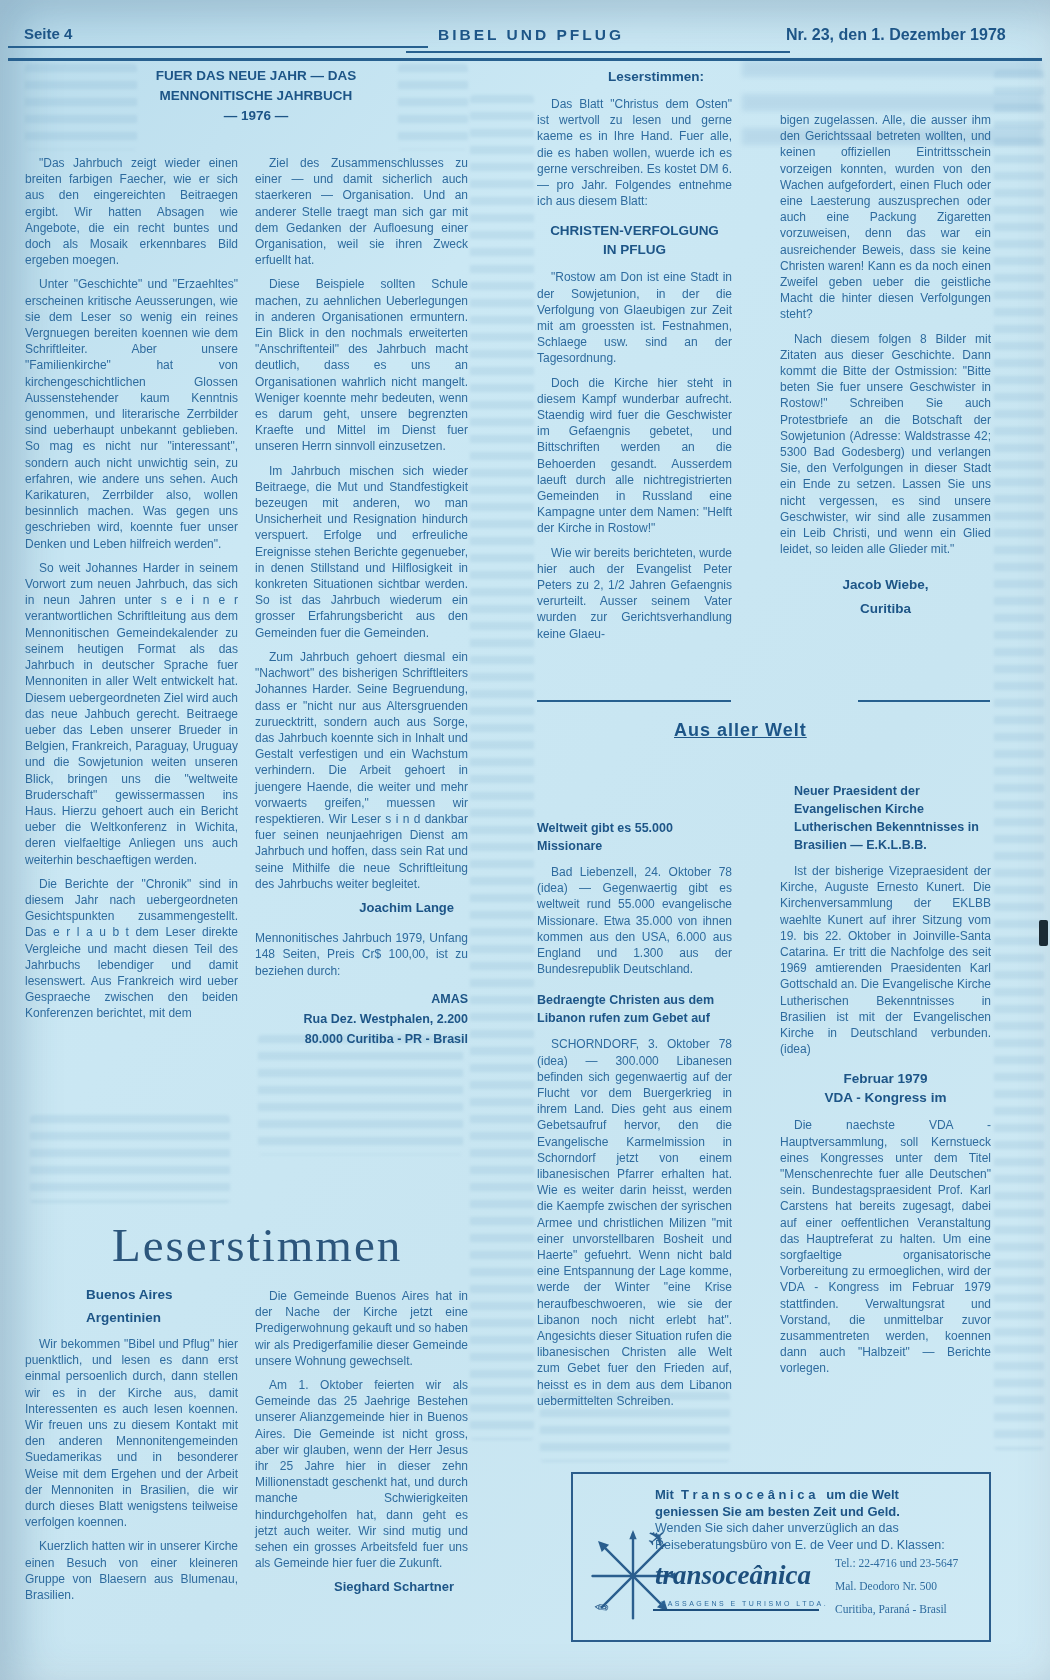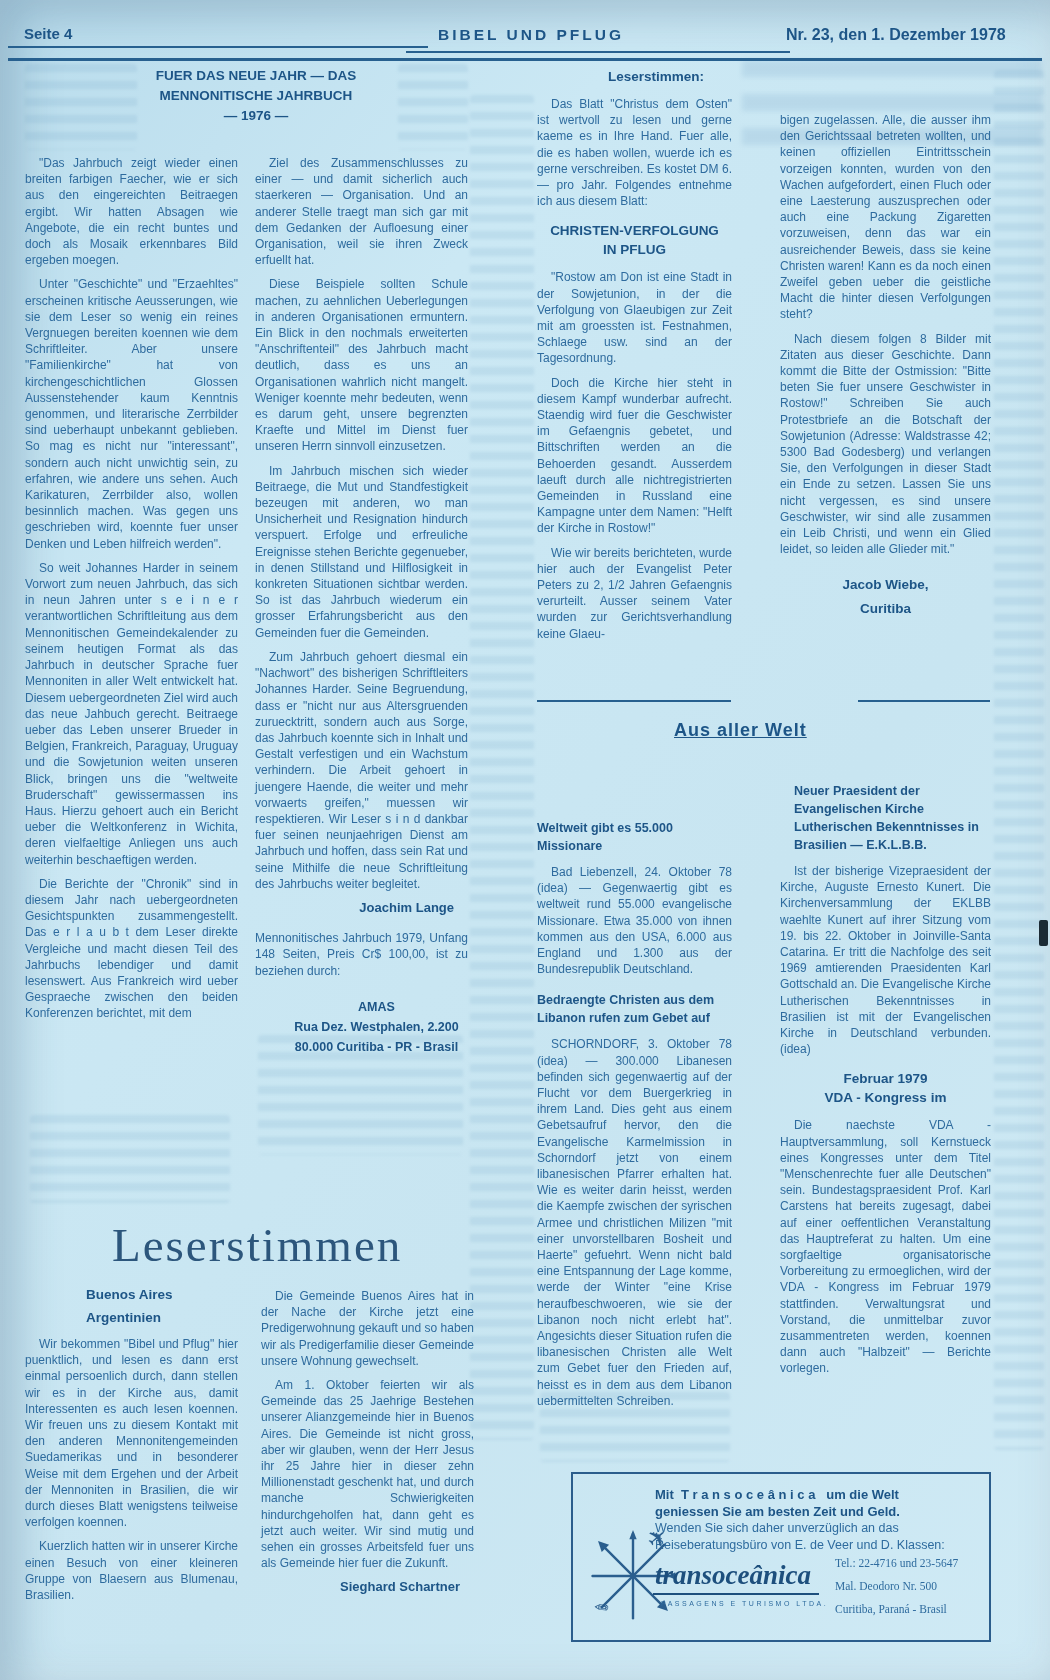--- a/index.html
+++ b/index.html
@@ -20,42 +20,42 @@
   .col{position:absolute;font-size:12px;line-height:16.2px;text-align:justify;}
   .para{margin:0 0 8px;text-indent:14px;}
   .noindent{margin:0 0 8px;text-indent:0;}
   #col1{left:25px;top:155px;width:213px;}
   #col2{left:255px;top:155px;width:213px;}
   #col3{left:537px;top:96px;width:195px;}
   #col4{left:780px;top:112px;width:211px;}
   #col3b{left:537px;top:780px;width:195px;margin-top:33px;}
   #col4b{left:780px;top:768px;width:211px;}
   #ls-col1{left:25px;top:1336px;width:213px;}
-  #ls-col2{left:255px;top:1288px;width:213px;margin-left:6px;}
+  #ls-col2{left:255px;top:1288px;width:213px;}
   .sig{font-weight:bold;text-align:right;padding-right:14px;margin:4px 0 14px;color:#1d5587;font-size:13px;}
   .sig-center{text-align:center;font-weight:bold;color:#1d5587;margin-top:16px;line-height:24px;font-size:13.5px;}
-  .addr{font-weight:bold;color:#1d5587;margin-top:18px;line-height:20px;padding-left:30px;text-align:center;font-size:12.5px;}
+  .addr{font-weight:bold;color:#1d5587;margin-top:10px;line-height:20px;padding-left:30px;text-align:right;font-size:12.5px;}
   .sub-center{text-align:center;font-weight:bold;color:#1d5587;margin:12px 0 10px;font-size:13.5px;line-height:19px;}
   .sub-left{font-weight:bold;color:#1d5587;margin:6px 0 9px;line-height:18px;font-size:12.5px;text-align:left;}
   .eklbb-t{padding-left:14px;}
   .ls-heading{position:absolute;left:112px;top:1218px;font-family:"Liberation Serif",serif;
     font-size:47px;color:#2c567c;letter-spacing:2px;}
   .ls-loc{position:absolute;left:86px;top:1283px;font-weight:bold;color:#1d5587;font-size:13.5px;line-height:23px;}
   .col3-head{position:absolute;left:608px;top:69px;width:170px;font-weight:bold;color:#1d5587;font-size:13.5px;}
   .aaw-heading{position:absolute;left:674px;top:720px;font-size:18px;font-weight:bold;color:#1d5587;letter-spacing:1px;text-decoration:underline;}
   .rule3{left:537px;top:700px;width:194px;height:2px;}
   .rule4{left:858px;top:700px;width:132px;height:2px;}
   .ad-box{position:absolute;left:571px;top:1472px;width:416px;height:166px;border:2.5px solid #2b5d8c;}
   .ad-head{position:absolute;left:82px;top:12px;font-size:12.5px;line-height:17px;text-align:left;}
   .ad-head .b{font-weight:bold;color:#1d5587;font-size:13px;}
   .sp{white-space:pre-wrap;}
   .ad-logo{position:absolute;left:14px;top:56px;width:250px;height:104px;}
   .logo-script{position:absolute;left:66px;top:30px;font-family:"Liberation Serif",serif;
     font-style:italic;font-weight:bold;font-size:27px;color:#1d4f7d;
-    border-bottom:2px solid #1d4f7d;padding:0 8px 2px 2px;text-align:center;}
+    border-bottom:2px solid #1d4f7d;padding:0 8px 18px 2px;text-align:center;}
   .logo-sub{position:absolute;left:74px;top:70px;font-size:7px;letter-spacing:2.5px;color:#2e6b9e;}
   .ad-contact{position:absolute;left:262px;top:78px;font-size:11.5px;line-height:23px;text-align:left;font-family:Liberation Serif, serif;}
   .ghost{position:absolute;pointer-events:none;border-radius:4px;opacity:.5;filter:blur(1.4px);
     background:repeating-linear-gradient(180deg,rgba(110,160,195,.32) 0 8px,rgba(110,160,195,0) 8px 17px);}
   .ghost-big{background:repeating-linear-gradient(180deg,rgba(100,150,190,.34) 0 17px,rgba(100,150,190,0) 17px 34px);
     filter:blur(2.6px);opacity:.5;}
   .ink-mark{position:absolute;left:1039px;top:920px;width:9px;height:26px;background:#1b2b35;border-radius:2px;}
 </style>
 </head>
 <body>

